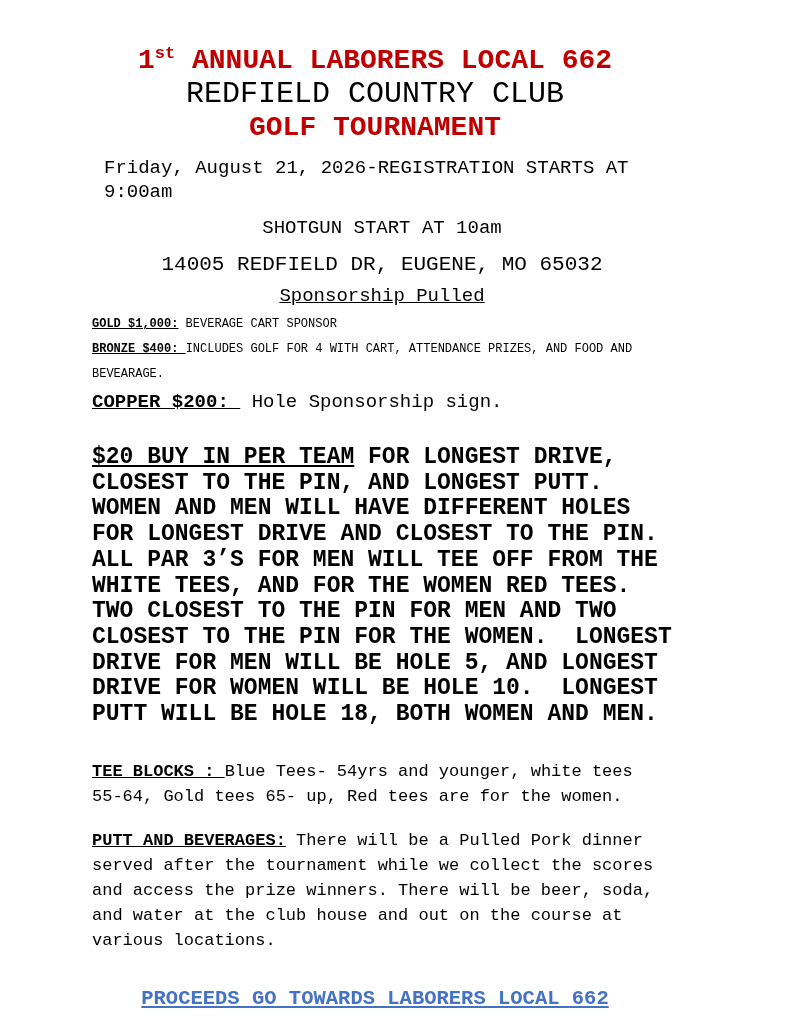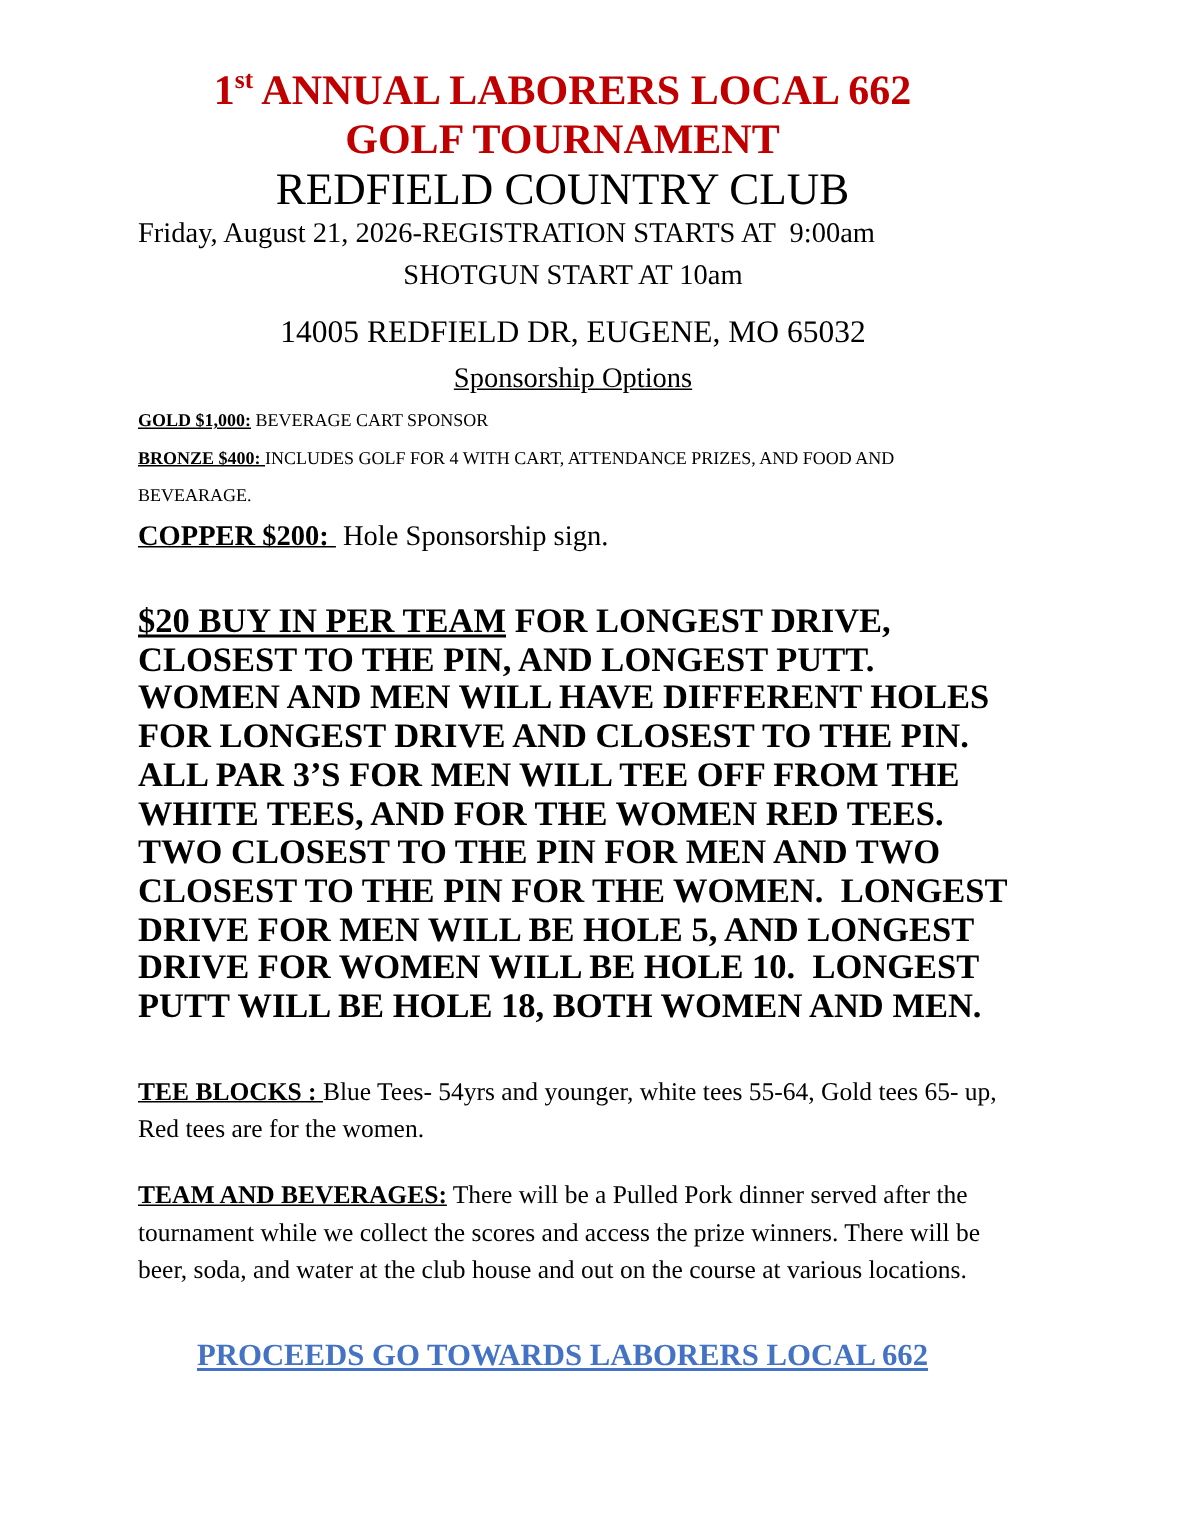--- a/index.html
+++ b/index.html
@@ -8,21 +8,21 @@
     background: #ffffff;
   }
   .page {
     position: relative;
     width: 791px;
     height: 1024px;
     margin: 0 auto;
     background: #ffffff;
     box-sizing: border-box;
     padding: 44px 119px 0 92px;
-    font-family: Liberation Serif, serif;
+    font-family: Liberation Mono, monospace;
     color: #000000;
     overflow: hidden;
   }
   
   .full-center {
     margin-left: -92px;
     margin-right: -78px;
     text-align: center;
   }
   .pre { white-space: pre-wrap; }
@@ -49,21 +49,21 @@
   }
 
   
   .section-heading {
     margin: 14px 0 0 0;
     font-size: 19px;
     line-height: 23px;
     text-decoration: underline;
   }
   .date-line {
-    margin: 0;
+    margin: 12px;
     font-size: 19px;
     line-height: 24px;
     text-align: left;
   }
   .shotgun-line {
     margin: 4px 0 12px 0;
     font-size: 19px;
     line-height: 24px;
   }
   .address-line {
@@ -125,42 +125,42 @@
     text-decoration: underline;
   }
 </style>
 </head>
 <body>
 
 <div class="page">
 
   <div class="full-center">
     <h1 class="title-line title-red"><span>1</span><sup>st</sup><span class="pre"> ANNUAL LABORERS LOCAL 662</span></h1>
+    <h1 class="title-line title-black">REDFIELD COUNTRY CLUB</h1>
     <h1 class="title-line title-red">GOLF TOURNAMENT</h1>
-    <h1 class="title-line title-black">REDFIELD COUNTRY CLUB</h1>
   </div>
 
   <div>
     <p class="date-line pre">Friday, August 21, 2026-REGISTRATION STARTS AT  9:00am</p>
     <p class="shotgun-line full-center">SHOTGUN START AT 10am</p>
     <p class="address-line full-center">14005 REDFIELD DR, EUGENE, MO 65032</p>
   </div>
 
   <div>
-    <p class="sponsorship-heading full-center">Sponsorship Options</p>
+    <p class="sponsorship-heading full-center">Sponsorship Pulled</p>
 
     <p class="tier"><span class="tier-label pre">GOLD $1,000:</span><span class="pre"> BEVERAGE CART SPONSOR</span></p>
 
 
     <p class="tier"><span class="tier-label pre">BRONZE $400: </span><span class="pre">INCLUDES GOLF FOR 4 WITH CART, ATTENDANCE PRIZES, AND FOOD AND BEVEARAGE.</span></p>
 
     <p class="tier tier-copper"><span class="tier-label pre">COPPER $200: </span><span class="pre"> Hole Sponsorship sign.</span></p>
   </div>
 
   <p class="buyin"><span class="buyin-label pre">$20 BUY IN PER TEAM</span><span class="pre"> FOR LONGEST DRIVE, CLOSEST TO THE PIN, AND LONGEST PUTT.  WOMEN AND MEN WILL HAVE DIFFERENT HOLES FOR LONGEST DRIVE AND CLOSEST TO THE PIN.  ALL PAR 3’S FOR MEN WILL TEE OFF FROM THE WHITE TEES, AND FOR THE WOMEN RED TEES.  TWO CLOSEST TO THE PIN FOR MEN AND TWO CLOSEST TO THE PIN FOR THE WOMEN.  LONGEST DRIVE FOR MEN WILL BE HOLE 5, AND LONGEST DRIVE FOR WOMEN WILL BE HOLE 10.  LONGEST PUTT WILL BE HOLE 18, BOTH WOMEN AND MEN.</span></p>
 
   <p class="body-para"><span class="para-label pre">TEE BLOCKS : </span><span class="pre">Blue Tees- 54yrs and younger, white tees 55-64, Gold tees 65- up, Red tees are for the women.</span></p>
 
-  <p class="body-para food"><span class="para-label pre">TEAM AND BEVERAGES:</span><span class="pre"> There will be a Pulled Pork dinner served after the tournament while we collect the scores and access the prize winners. There will be beer, soda, and water at the club house and out on the course at various locations.</span></p>
+  <p class="body-para food"><span class="para-label pre">PUTT AND BEVERAGES:</span><span class="pre"> There will be a Pulled Pork dinner served after the tournament while we collect the scores and access the prize winners. There will be beer, soda, and water at the club house and out on the course at various locations.</span></p>
 
   <p class="proceeds full-center">PROCEEDS GO TOWARDS LABORERS LOCAL 662</p>
 
 </div>
 
 </body></html>

